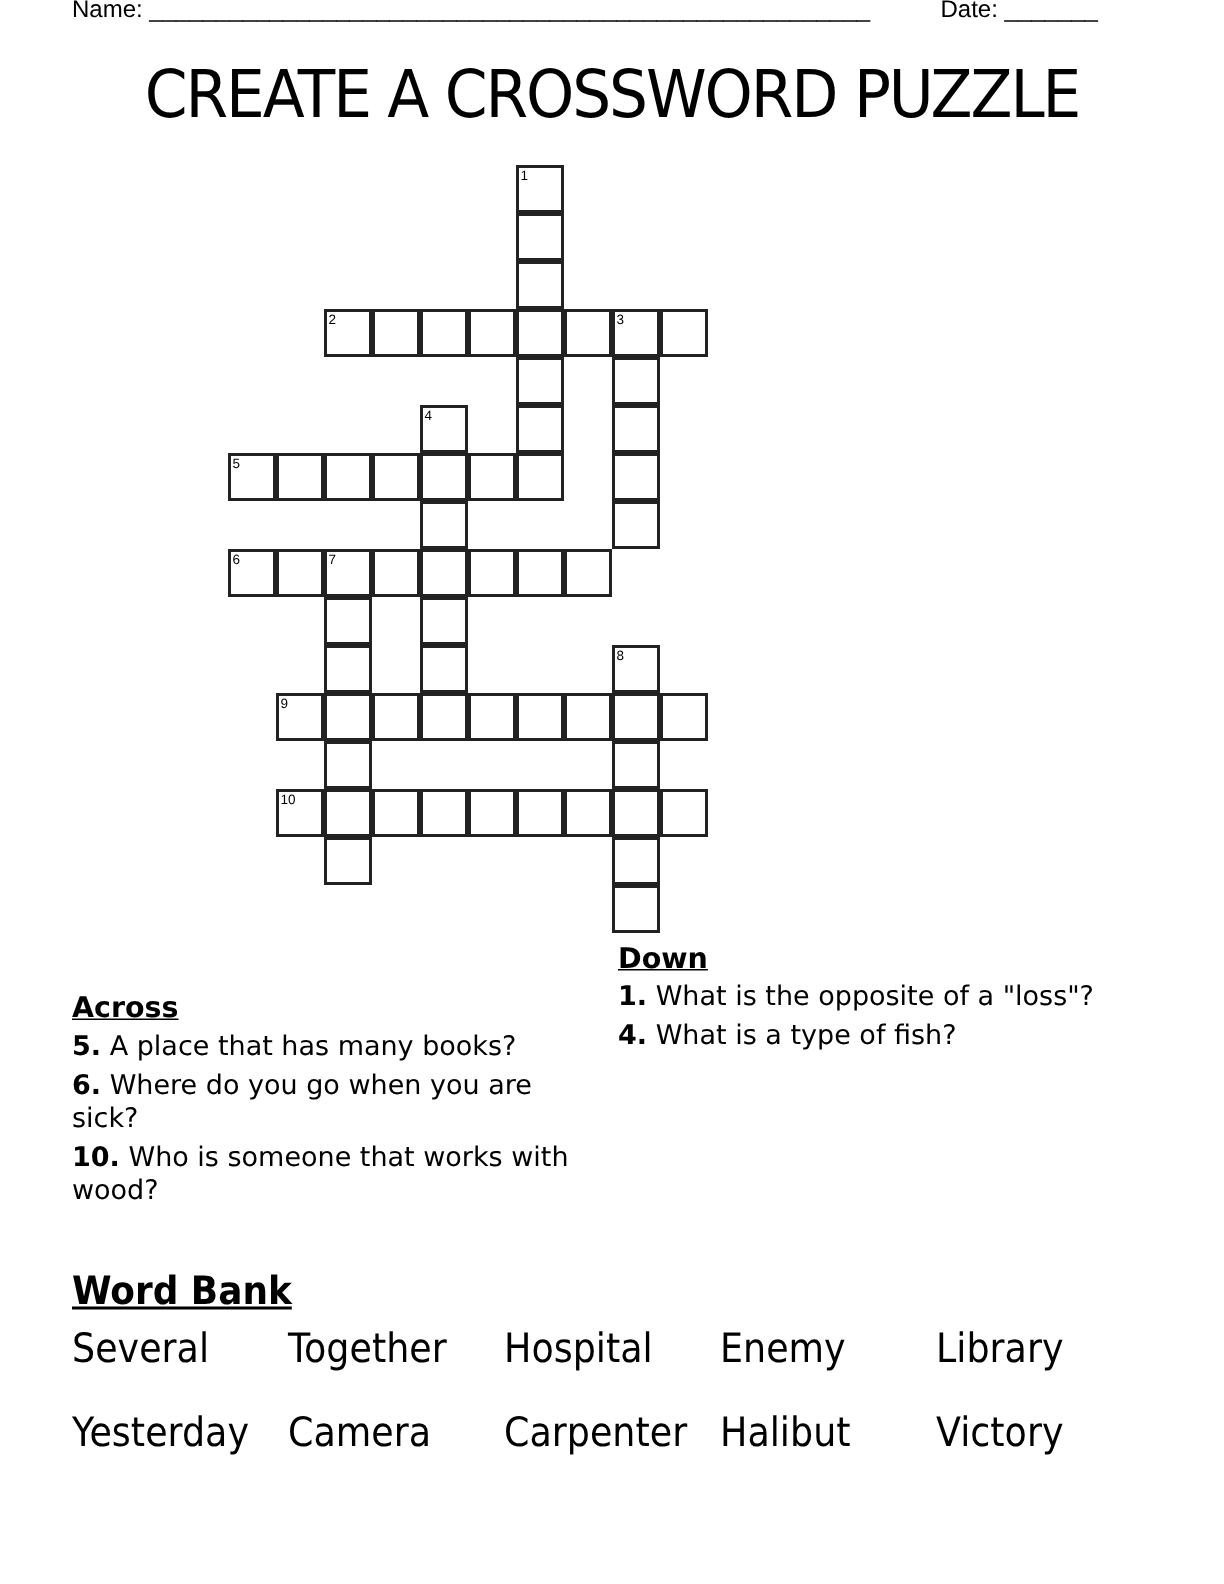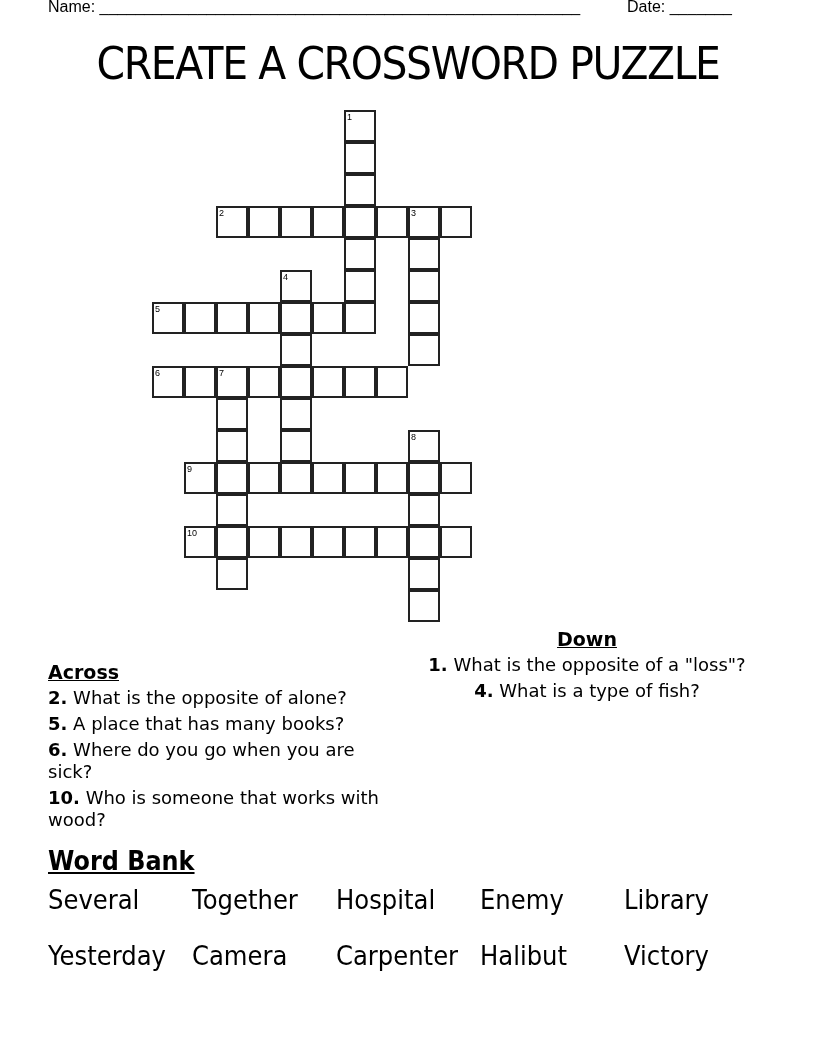--- a/index.html
+++ b/index.html
@@ -6,21 +6,21 @@
     body { width:816px; height:1056px; position:relative; overflow:hidden; color:#000; font-family:"DejaVu Sans", sans-serif; }
     .header-line { position:absolute; top:-2px; font-family:"Liberation Sans", sans-serif; font-size:16px; white-space:nowrap; }
     .name-line { left:48px; }
     .date-line { left:627px; }
     .title { position:absolute; top:38px; left:0; width:816px; text-align:center; font-family:"DejaVu Sans", sans-serif; font-size:44px; letter-spacing:-1.5px; transform:scaleX(0.93); transform-origin:center; }
     .grid { position:absolute; left:0; top:0; width:816px; height:640px; }
     .cell { position:absolute; width:32px; height:32px; box-sizing:border-box; border:2px solid #222; background:#fff; }
     .cell .num { position:absolute; left:1px; top:0px; font-family:"Liberation Sans", sans-serif; font-size:9px; line-height:10px; }
     .clues { position:absolute; top:628px; width:350px; font-size:18px; line-height:22px; }
     .clues.across { left:48px;margin-top:33px; }
-    .clues.down { left:412px;text-align:center; }
+    .clues.down { left:412px; }
     .clue-head { font-weight:bold; text-decoration:underline; font-size:19px; margin-bottom:4px; }
     .clue { margin-bottom:4px; }
     .clue b { font-weight:bold; }
     .wb-title { position:absolute; left:48px; top:846px; font-size:26px; font-weight:bold; text-decoration:underline; font-family:"DejaVu Sans", sans-serif; transform:scaleX(0.92); transform-origin:left; }
     .wb-grid { position:absolute; left:48px; top:882px; width:720px; display:grid; grid-template-columns:144px 144px 144px 144px 144px; row-gap:20px; font-size:27px; line-height:36px; }
     .wb-word { transform:scaleX(0.9); transform-origin:left; white-space:nowrap; }
   </style>
 </head>
 <body>
 
@@ -109,21 +109,20 @@
     <div class="cell" style="left: 248px; top: 526px;"></div>
     <div class="cell" style="left: 280px; top: 526px;"></div>
     <div class="cell" style="left: 312px; top: 526px;"></div>
     <div class="cell" style="left: 344px; top: 526px;"></div>
     <div class="cell" style="left: 376px; top: 526px;"></div>
     <div class="cell" style="left: 440px; top: 526px;"></div>
   </div>
 
 <div class="clues across">
   <div class="clue-head">Across</div>
-  <div class="clue"><b>2.</b> <span>What is the opposite of alone?</span></div>
   <div class="clue"><b>5.</b> <span>A place that has many books?</span></div>
   <div class="clue"><b>6.</b> <span>Where do you go when you are sick?</span></div>
   <div class="clue"><b>10.</b> <span>Who is someone that works with wood?</span></div>
 </div>
 
 <div class="clues down">
   <div class="clue-head">Down</div>
   <div class="clue"><b>1.</b> <span>What is the opposite of a "loss"?</span></div>
   <div class="clue"><b>4.</b> <span>What is a type of fish?</span></div>
 </div>

